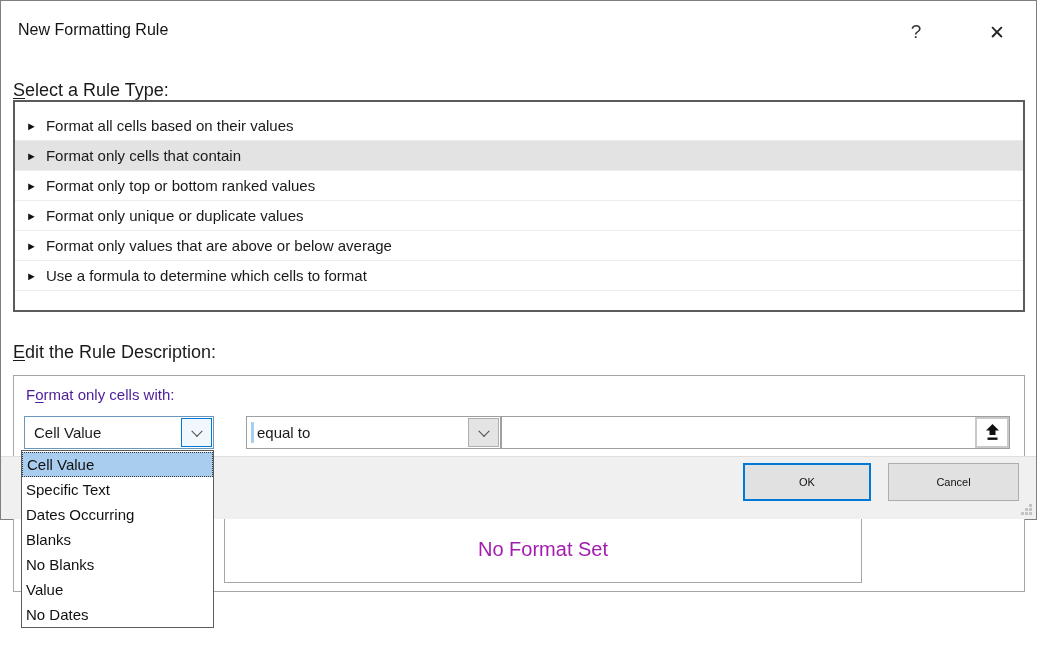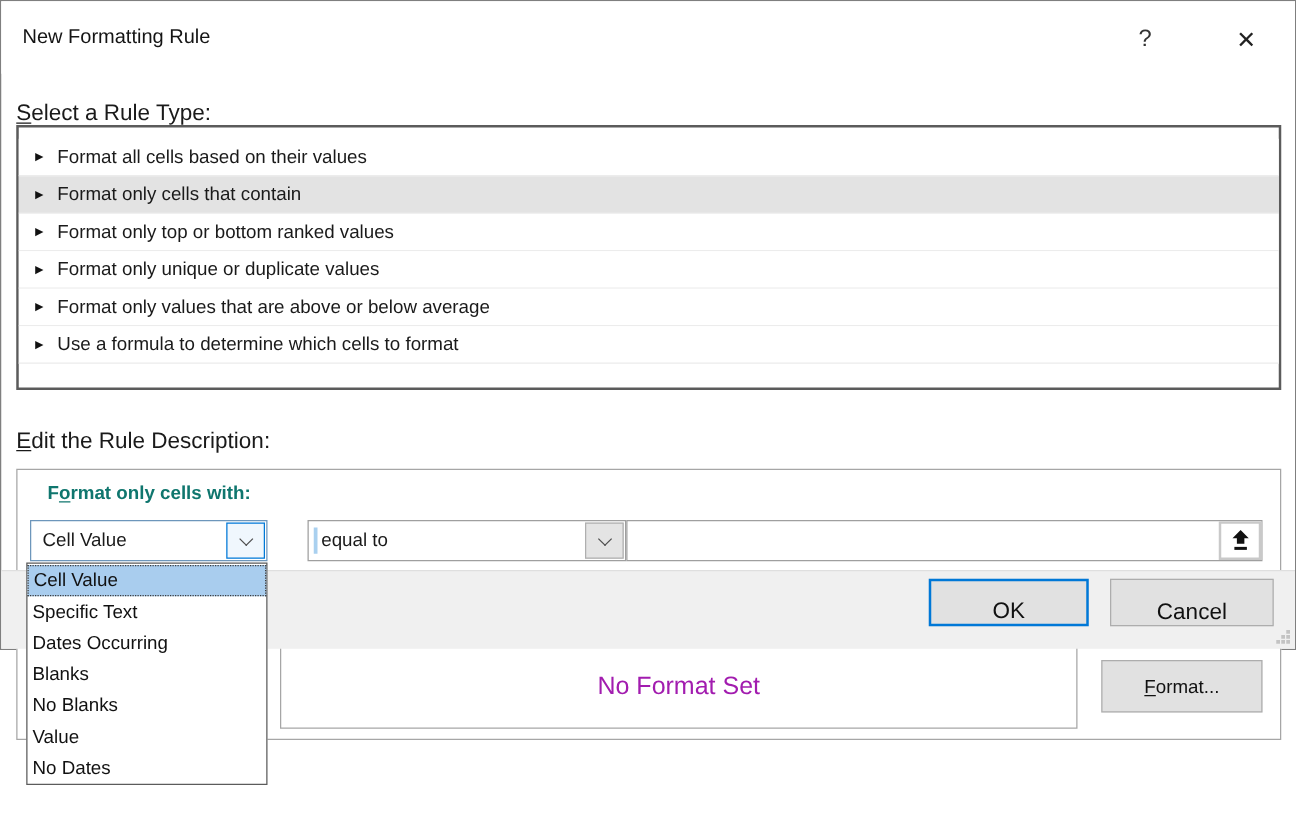--- a/index.html
+++ b/index.html
@@ -38,21 +38,21 @@
   }
   .rule-item.selected { background: #e3e3e3; }
   .rule-item .arrow { font-size: 11px; color: #111; margin-right: 9px; vertical-align: 1px; }
 
   
   #edit-desc-label { left: 12px; top: 341px; }
   #desc-group {
     position: absolute; left: 12px; top: 374px; width: 1012px; height: 217px;
     border: 1px solid #a6a6a6; background: #fff;
   }
-  #subtitle { position: absolute; left: 24px; top: 10px; font-size: 15px; font-weight: bold; color: #0f766e; }
+  #subtitle { position: absolute; left: 12px; top: 10px; font-size: 15px; font-weight: normal; color: #4c1d95; }
 
   .combo { position: absolute; top: 40px; height: 33px; background: #fff; font-size: 15px; }
   .combo .value { position: absolute; left: 9px; top: 0; line-height: 31px; white-space: nowrap; }
   .chev-btn { position: absolute; top: 1px; bottom: 1px; right: 1px; width: 31px; }
   .chev { position: absolute; left: 50%; top: 50%; width: 8px; height: 8px;
     border-right: 1.6px solid #4d4d4d; border-bottom: 1.6px solid #4d4d4d;
     transform: translate(-50%, -72%) rotate(45deg); }
 
   #combo-type { left: 10px; width: 190px; border: 1px solid #6d96bb; }
   #combo-type .chev-btn { background: #f0f7fd; border: 1px solid #0078d7; }
@@ -91,22 +91,22 @@
     font-size: 15px; color: #111; cursor: default;
   }
 
   
   #footer {
     position: absolute; left: 0; right: 0; bottom: 0; height: 63px;
     background: #f0f0f0; border-top: 1px solid #dfdfdf;
   }
   .dlg-btn {
     position: absolute; top: 6px; height: 38px;
-    display: flex; align-items: flex-end; justify-content: center;
-    font-size: 18px; color: #111; background: #e1e1e1; cursor: default;
+    display: flex; align-items: center; justify-content: center;
+    font-size: 11px; color: #111; background: #e1e1e1; cursor: default;
   }
   #ok-btn { left: 742px; width: 128px; border: 2px solid #0078d7; }
   #cancel-btn { left: 887px; width: 131px; border: 1px solid #adadad; }
   #resize-grip { position: absolute; right: 3px; bottom: 3px; width: 13px; height: 13px; }
 
   
   #type-dropdown {
     position: absolute; left: 20px; top: 449px; width: 193px; height: 178px;
     background: #fff; border: 1px solid #5b5b5b; z-index: 20; padding-top: 1px;
   }
@@ -171,23 +171,20 @@
         </svg>
       </div>
     </div>
 
     <div id="inner-divider"></div>
 
     <div id="preview-box">
       <span>No Format Set</span>
     </div>
 
-    <div id="format-btn">
-        <span><span class="u">F</span><span>ormat...</span></span>
-      </div>
   </div>
 
   <div id="footer">
     <div class="dlg-btn" id="ok-btn">
         <span>OK</span>
       </div>
     <div class="dlg-btn" id="cancel-btn">
         <span>Cancel</span>
       </div>
     <svg id="resize-grip" width="13" height="13" viewBox="0 0 13 13">

